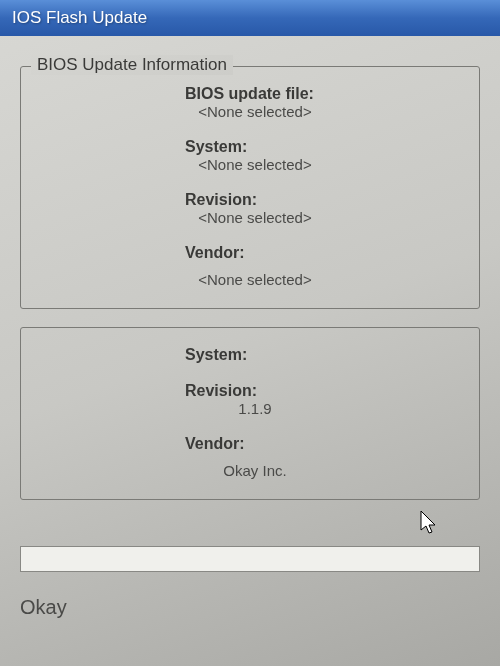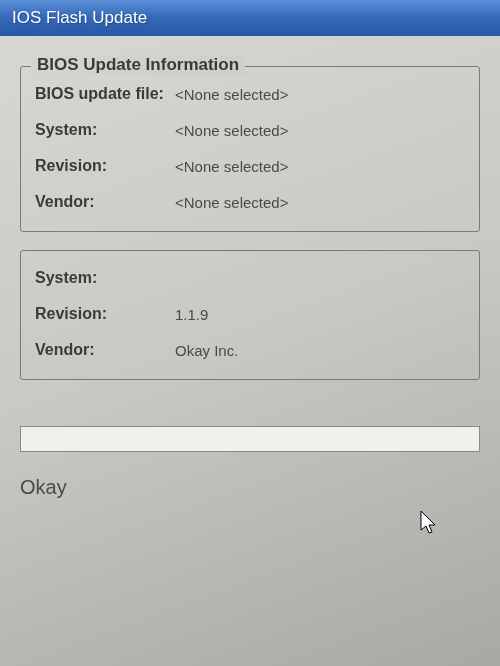--- a/index.html
+++ b/index.html
@@ -35,30 +35,32 @@
       position: relative;
       background: transparent;
     }
     .legend {
       position: absolute;
       top: -12px;
       left: 10px;
       background: linear-gradient(160deg, #d5d5d1, #cdcdc9);
       padding: 0 6px;
       font-size: 17px;
-      font-weight: bold;
+      font-weight: normal;
       color: #3a3a38;
     }
     .row {
       display: flex;
       align-items: center;
       margin-bottom: 18px;
+      flex-direction: column;
     }
     .row:last-child {
       margin-bottom: 0;
+      gap: 9px;
     }
     .label {
       width: 130px;
       font-size: 16px;
       font-weight: bold;
       color: #3a3a38;
       flex-shrink: 0;
     }
     .value {
       font-size: 15px;

